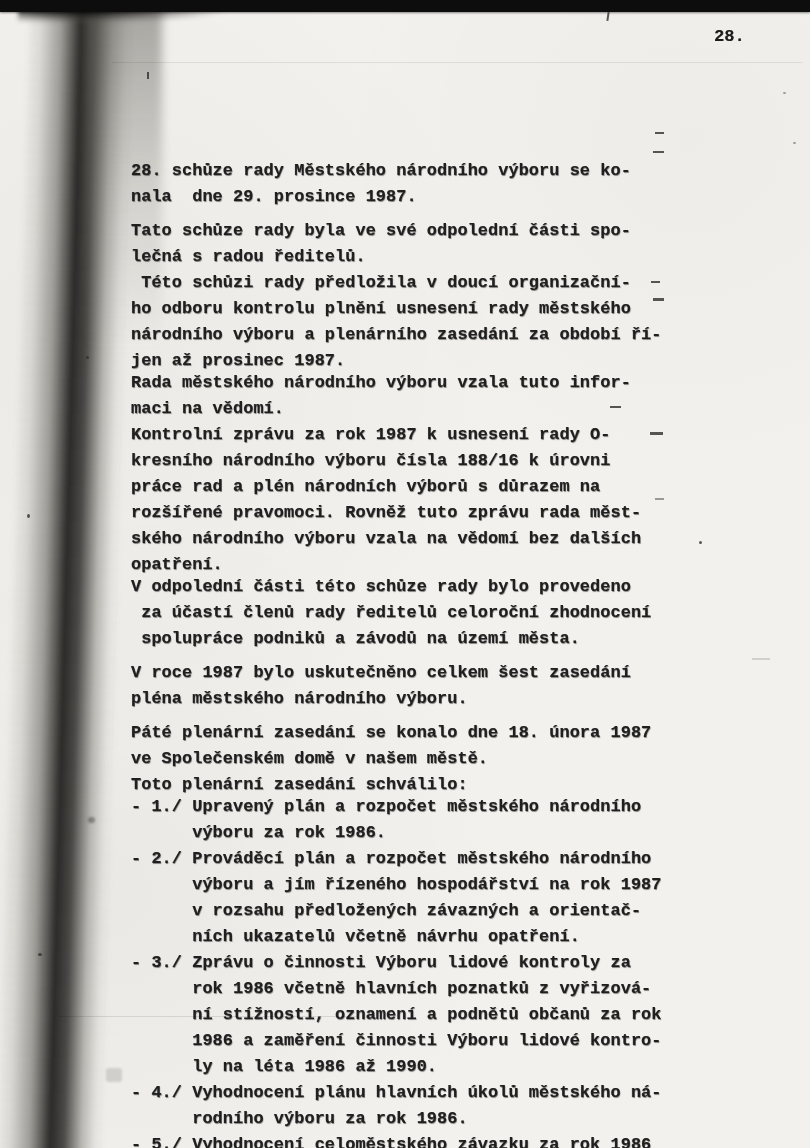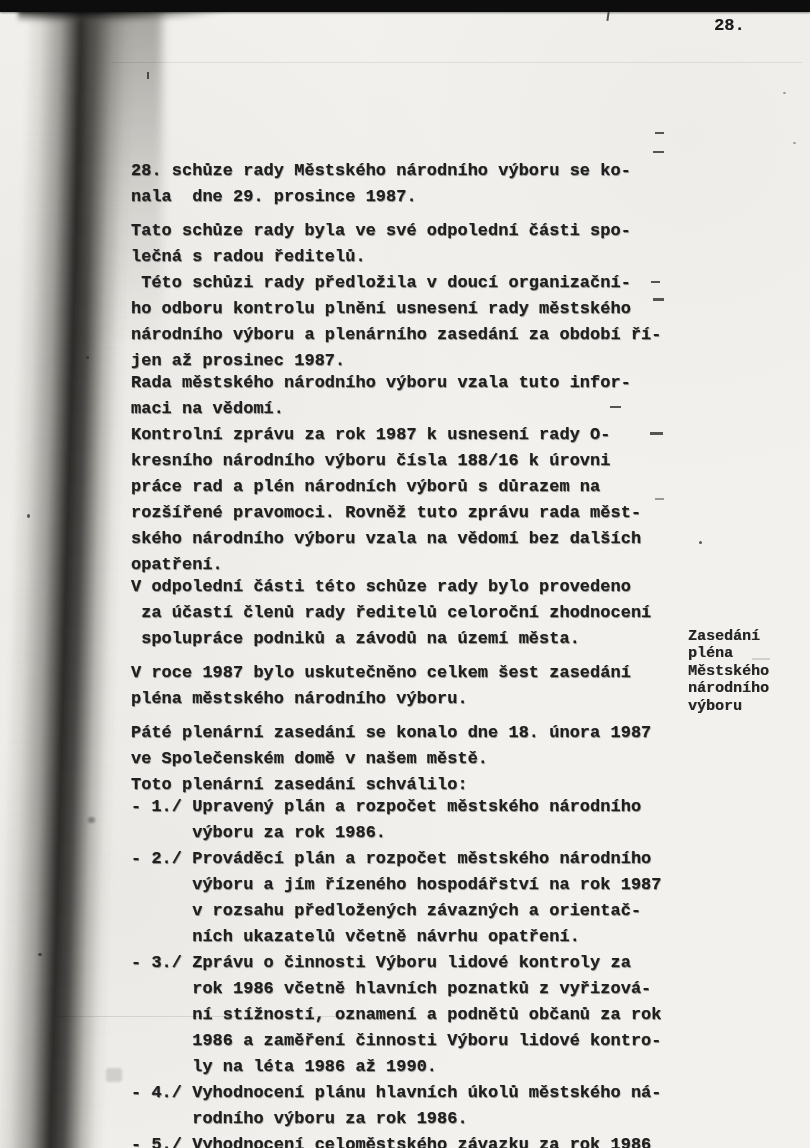--- a/index.html
+++ b/index.html
@@ -32,21 +32,21 @@
     background:radial-gradient(ellipse 65% 48% at 18% 0%,
       rgba(5,5,5,0.95) 0%, rgba(30,30,30,0.75) 35%,
       rgba(80,78,74,0.35) 55%, rgba(80,78,74,0) 72%);
     filter:blur(2px);
   }
   .topbar {
     position:absolute; top:0; left:0; width:100%; height:12px;
     background:#0d0d0d; box-shadow:0 1px 2px rgba(0,0,0,0.45);
   }
   .page-number {
-    position:absolute; left:714px; top:16px;
+    position:absolute; left:714px; top:27px;
     font-size:17px; line-height:20px; font-weight:bold; color:#1b1b1b;
     text-shadow:0.4px 0.4px 0.6px rgba(25,25,25,0.5);
   }
   .body-text {
     position:absolute; left:131px; top:80px;
     font-size:17px; line-height:26px; font-weight:bold; color:#1f1f1f;
     white-space:pre;
     text-shadow:0.5px 0.5px 0.7px rgba(25,25,25,0.5), -0.3px 0 0.4px rgba(25,25,25,0.3);
   }
   .margin-note {
@@ -71,23 +71,20 @@
   <div class="spine-mottle"></div>
   <div class="top-blob"></div>
   <div class="topbar"></div>
 
   <div class="page-number">28.</div>
 
   <div class="body-text">
     
   <div class="tline">28. schůze rady Městského národního výboru se ko-</div><div class="tline">nala  dne 29. prosince 1987.</div><div class="tline" style="margin-top: 8px;">Tato schůze rady byla ve své odpolední části spo-</div><div class="tline">lečná s radou ředitelů.</div><div class="tline"> Této schůzi rady předložila v doucí organizační-</div><div class="tline">ho odboru kontrolu plnění usnesení rady městského</div><div class="tline">národního výboru a plenárního zasedání za období ří-</div><div class="tline">jen až prosinec 1987.</div><div class="tline" style="margin-top: -4px;">Rada městského národního výboru vzala tuto infor-</div><div class="tline">maci na vědomí.</div><div class="tline">Kontrolní zprávu za rok 1987 k usnesení rady O-</div><div class="tline">kresního národního výboru čísla 188/16 k úrovni</div><div class="tline">práce rad a plén národních výborů s důrazem na</div><div class="tline">rozšířené pravomoci. Rovněž tuto zprávu rada měst-</div><div class="tline">ského národního výboru vzala na vědomí bez dalších</div><div class="tline">opatření.</div><div class="tline" style="margin-top: -4px;">V odpolední části této schůze rady bylo provedeno</div><div class="tline"> za účastí členů rady ředitelů celoroční zhodnocení</div><div class="tline"> spolupráce podniků a závodů na území města.</div><div class="tline" style="margin-top: 8px;">V roce 1987 bylo uskutečněno celkem šest zasedání</div><div class="tline">pléna městského národního výboru.</div><div class="tline" style="margin-top: 8px;">Páté plenární zasedání se konalo dne 18. února 1987</div><div class="tline">ve Společenském domě v našem městě.</div><div class="tline">Toto plenární zasedání schválilo:</div><div class="tline" style="margin-top: -4px;">- 1./ Upravený plán a rozpočet městského národního</div><div class="tline">      výboru za rok 1986.</div><div class="tline">- 2./ Prováděcí plán a rozpočet městského národního</div><div class="tline">      výboru a jím řízeného hospodářství na rok 1987</div><div class="tline">      v rozsahu předložených závazných a orientač-</div><div class="tline">      ních ukazatelů včetně návrhu opatření.</div><div class="tline">- 3./ Zprávu o činnosti Výboru lidové kontroly za</div><div class="tline">      rok 1986 včetně hlavních poznatků z vyřizová-</div><div class="tline">      ní stížností, oznamení a podnětů občanů za rok</div><div class="tline">      1986 a zaměření činnosti Výboru lidové kontro-</div><div class="tline">      ly na léta 1986 až 1990.</div><div class="tline">- 4./ Vyhodnocení plánu hlavních úkolů městského ná-</div><div class="tline">      rodního výboru za rok 1986.</div><div class="tline">- 5./ Vyhodnocení celoměstského závazku za rok 1986</div></div>
 
-  <div class="margin-note">
-    
-  <div class="mline">Zasedání</div><div class="mline">pléna</div><div class="mline">Městského</div><div class="mline">národního</div><div class="mline">výboru</div></div>
 
   <div class="art line" style="left:112px;top:62px;width:690px;height:1px;background:rgba(0,0,0,0.08);"></div>
   <div class="art line" style="left:58px;top:1016px;width:300px;height:1px;background:rgba(0,0,0,0.10);"></div>
   <div class="art" style="left:607px;top:12px;width:2px;height:9px;transform:rotate(8deg);"></div>
   <div class="art" style="left:147px;top:72px;width:2px;height:7px;"></div>
   <div class="art" style="left:655px;top:132px;width:9px;height:2px;"></div>
   <div class="art" style="left:653px;top:151px;width:11px;height:2px;"></div>
   <div class="art" style="left:651px;top:281px;width:9px;height:2px;"></div>
   <div class="art" style="left:653px;top:298px;width:11px;height:3px;"></div>
   <div class="art" style="left:610px;top:406px;width:11px;height:2px;"></div>

